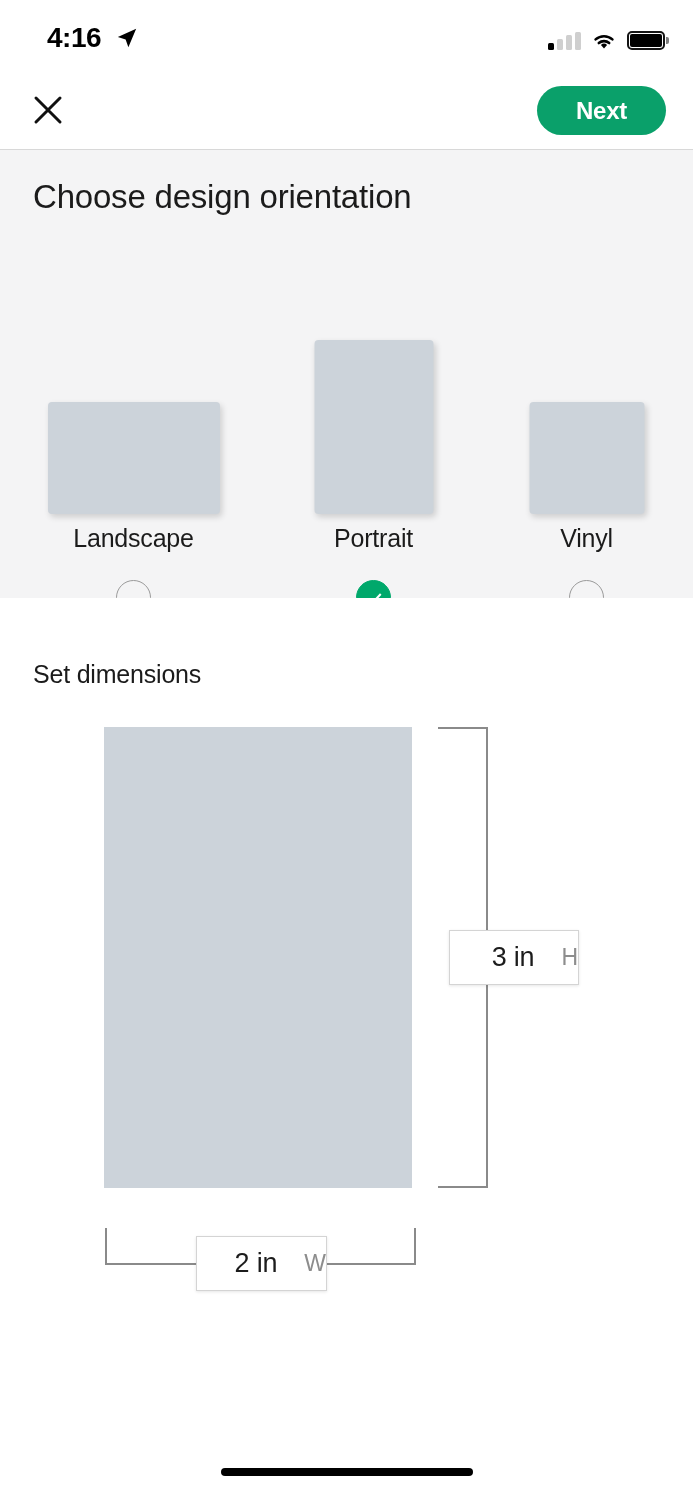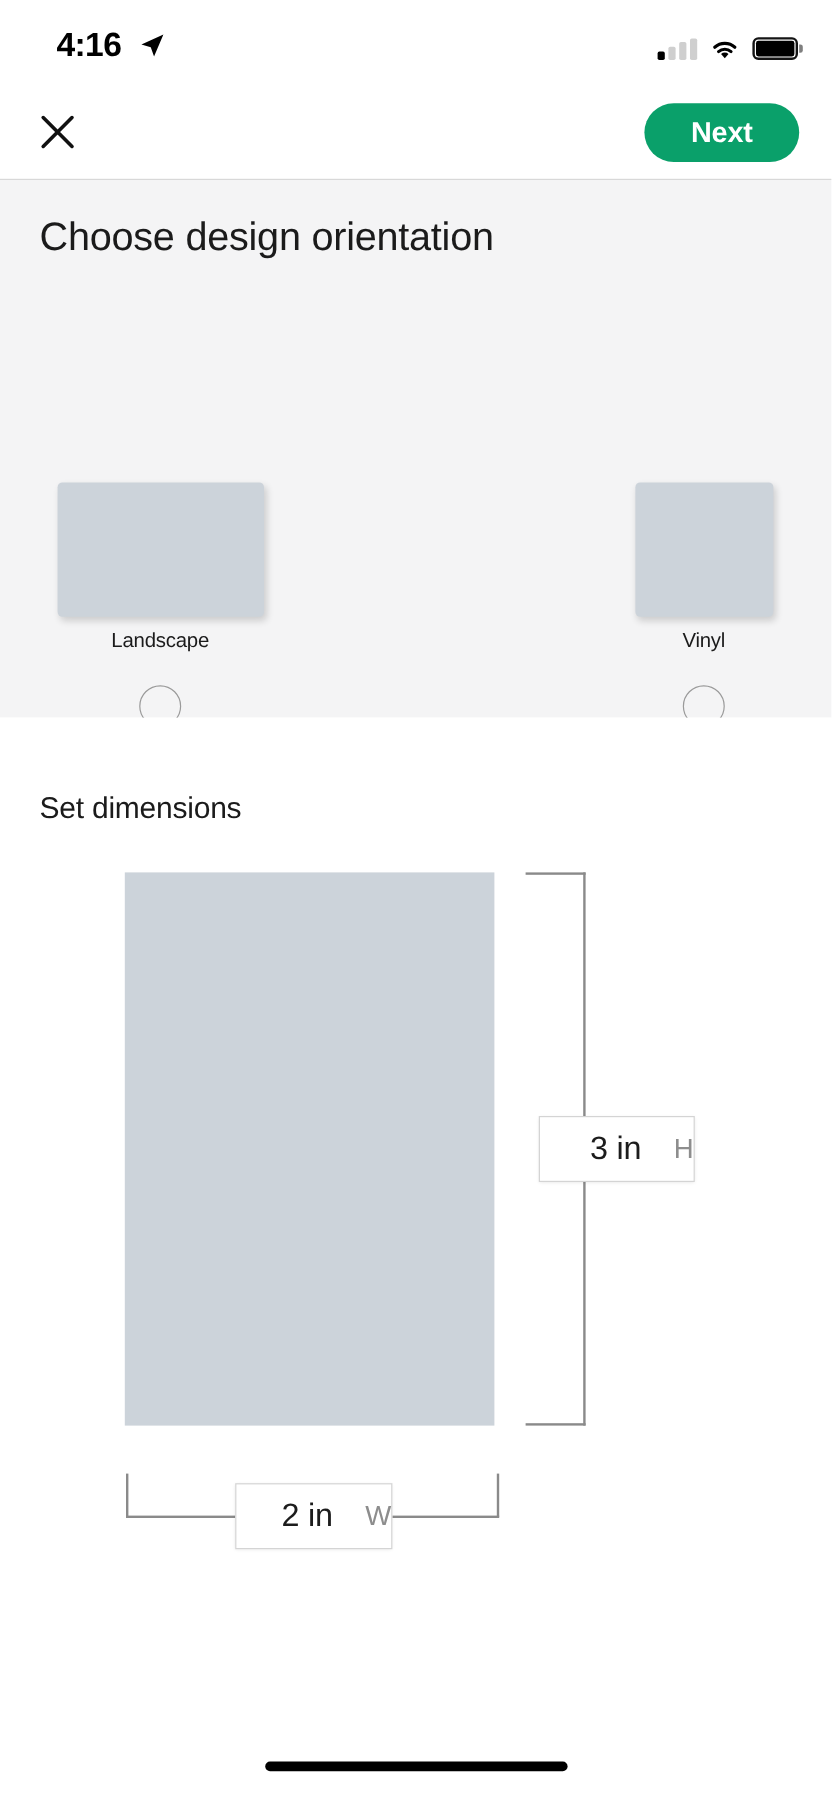--- a/index.html
+++ b/index.html
@@ -63,21 +63,21 @@
   }
   .opts { position: absolute; top: 0; left: 0; width: 693px; height: 448px; }
   .opt { position: absolute; top: 95px; width: 215px; }
   .opt-thumbs { position: relative; height: 275px; }
   .thumb {
     position: absolute; bottom: 6px; left: 50%; transform: translateX(-50%);
     background: #ccd3da; border-radius: 4px;
     box-shadow: 2px 3px 6px rgba(0,0,0,0.16);
   }
   .opt-label {
-    text-align: center; font-size: 17px; color: #1b1b1b;
+    text-align: center; font-size: 25px; color: #1b1b1b;
     margin-top: 4px; letter-spacing: -0.2px;
   }
   .radio {
     margin: 27px auto 0; width: 35px; height: 35px; border-radius: 50%;
     border: 1.6px solid #9a9a9a; background: transparent; cursor: pointer;
     position: relative;
   }
   .radio.sel { background: #00a86b; border-color: #00a86b; }
   .radio.sel::after {
     content: ""; position: absolute; left: 10px; top: 8px;
@@ -169,20 +169,27 @@
     <div class="opts">
 
       <div class="opt" style="left:26px">
         <div class="opt-thumbs">
           <div class="thumb" style="width:172px;height:112px"></div>
         </div>
         <div class="opt-label">Landscape</div>
         <div class="radio"></div>
       </div>
 
+      <div class="opt" style="left:266px">
+        <div class="opt-thumbs">
+          <div class="thumb" style="width:119px;height:174px"></div>
+        </div>
+        <div class="opt-label">Portrait</div>
+        <div class="radio sel"></div>
+      </div>
 
       <div class="opt" style="left:479px">
         <div class="opt-thumbs">
           <div class="thumb" style="width:115px;height:112px"></div>
         </div>
         <div class="opt-label">Vinyl</div>
         <div class="radio"></div>
       </div>
 
     </div>

